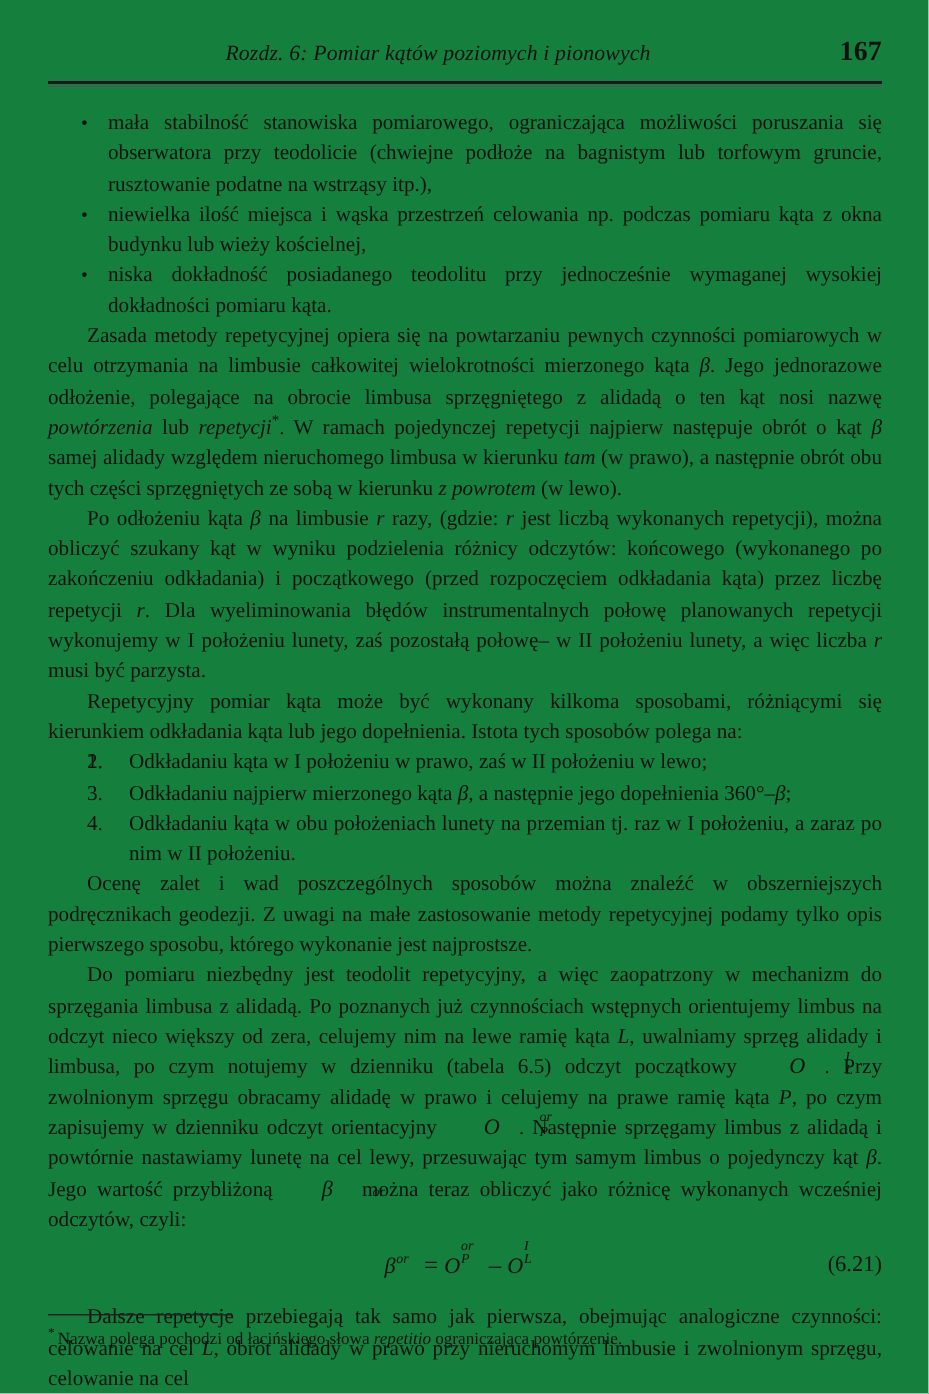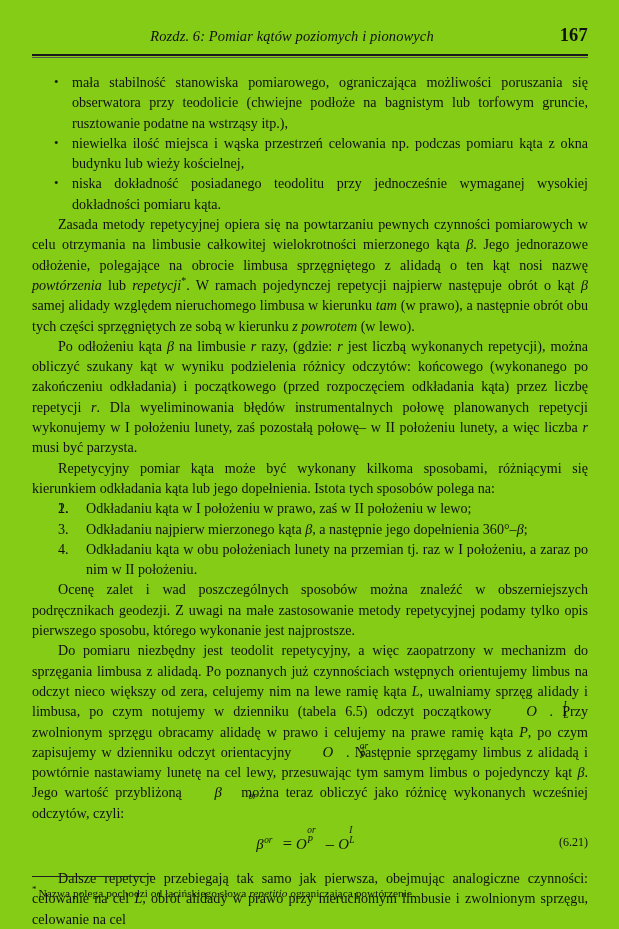--- a/index.html
+++ b/index.html
@@ -8,21 +8,21 @@
     background: #ffffff;
   }
   body {
     font-family: "Liberation Serif", "DejaVu Serif", serif;
     color: #111111;
   }
   .page {
     position: relative;
     width: 619px;
     height: 929px;
-    background: #84cc16;
+    background: #15803d;
     overflow: hidden;
     box-sizing: border-box;
   }
   
   .header {
     position: absolute;
     left: 32px;
     top: 28px;
     width: 556px;
     height: 26px;
@@ -179,21 +179,21 @@
     font-size: 16.5px;
   }
   .equation .beta {
     font-style: italic;
     font-family: "Liberation Serif", "DejaVu Serif", serif;
   }
   .eqno {
     position: absolute;
     right: 0;
     top: 5px;
-    font-size: 12px;
+    font-size: 15px;
   }
 
   
   .footnote-rule {
     position: absolute;
     left: 32px;
     top: 876px;
     width: 122px;
     height: 0;
     border-top: 1.2px solid #222;

